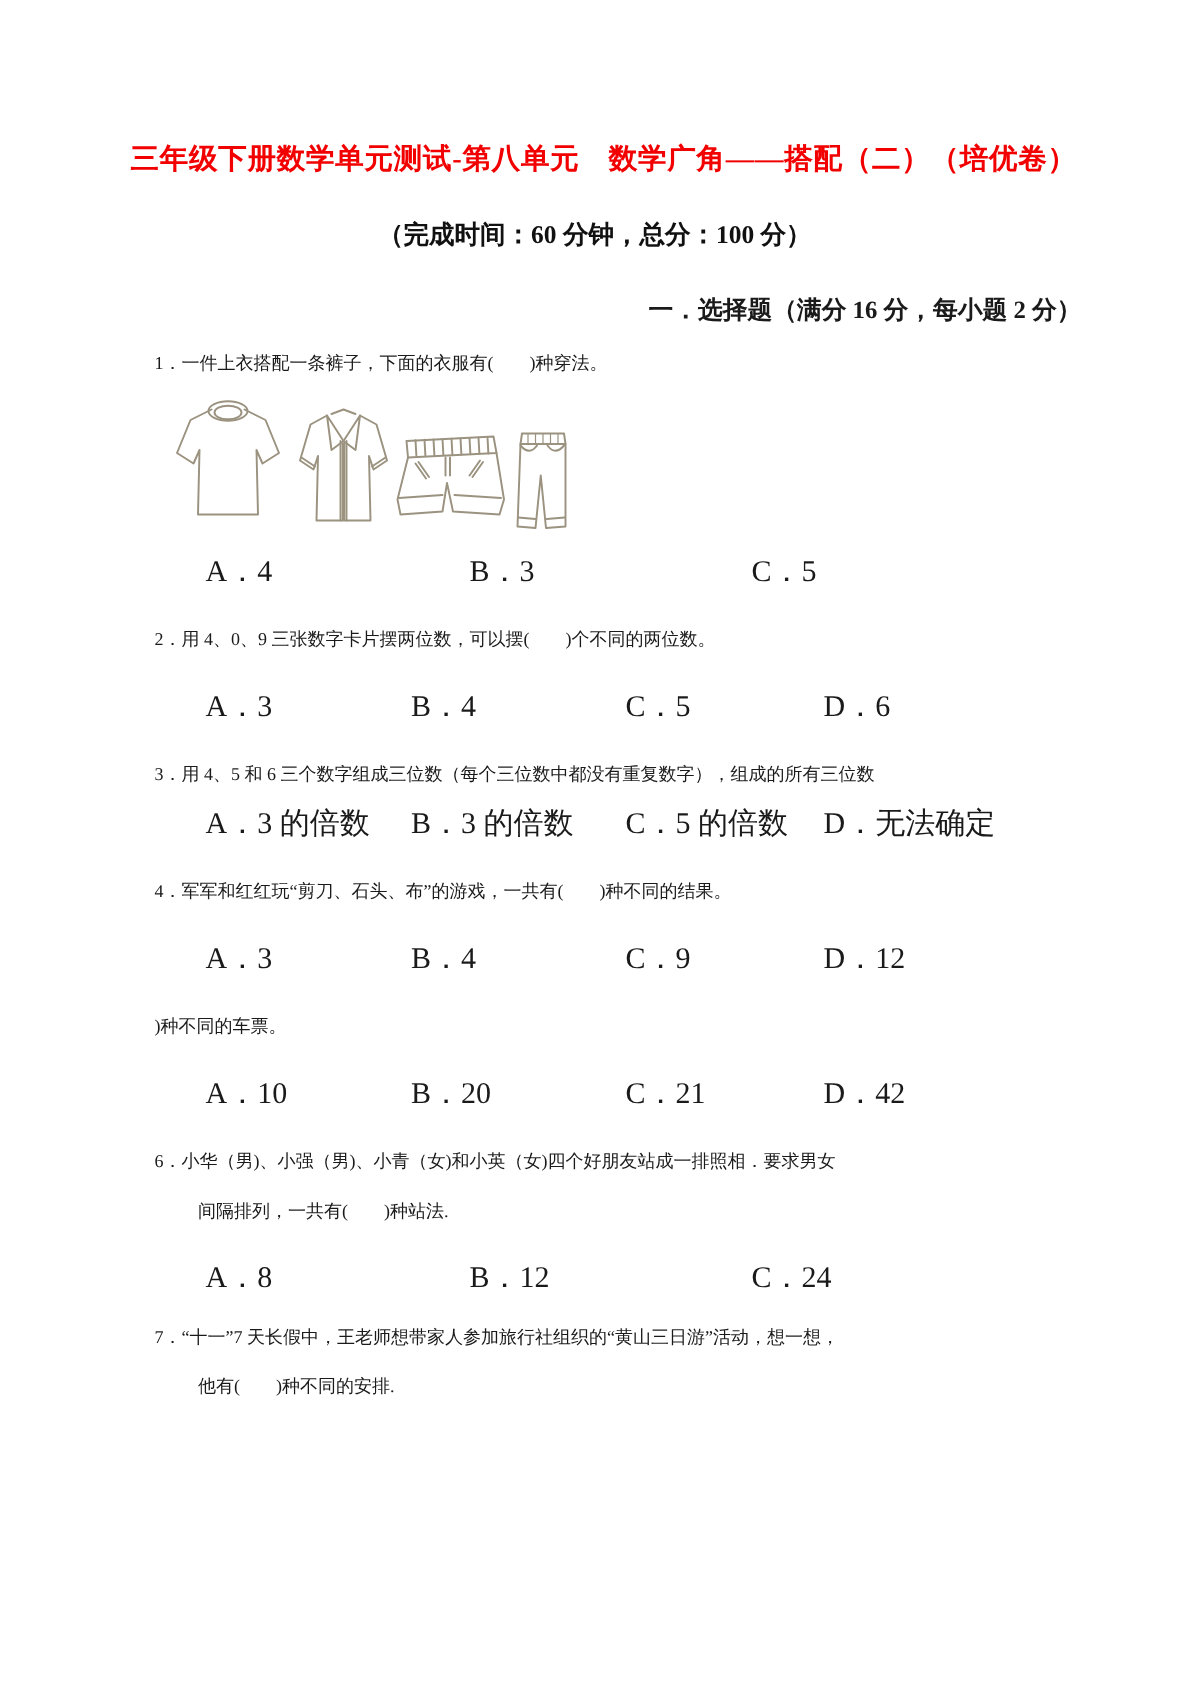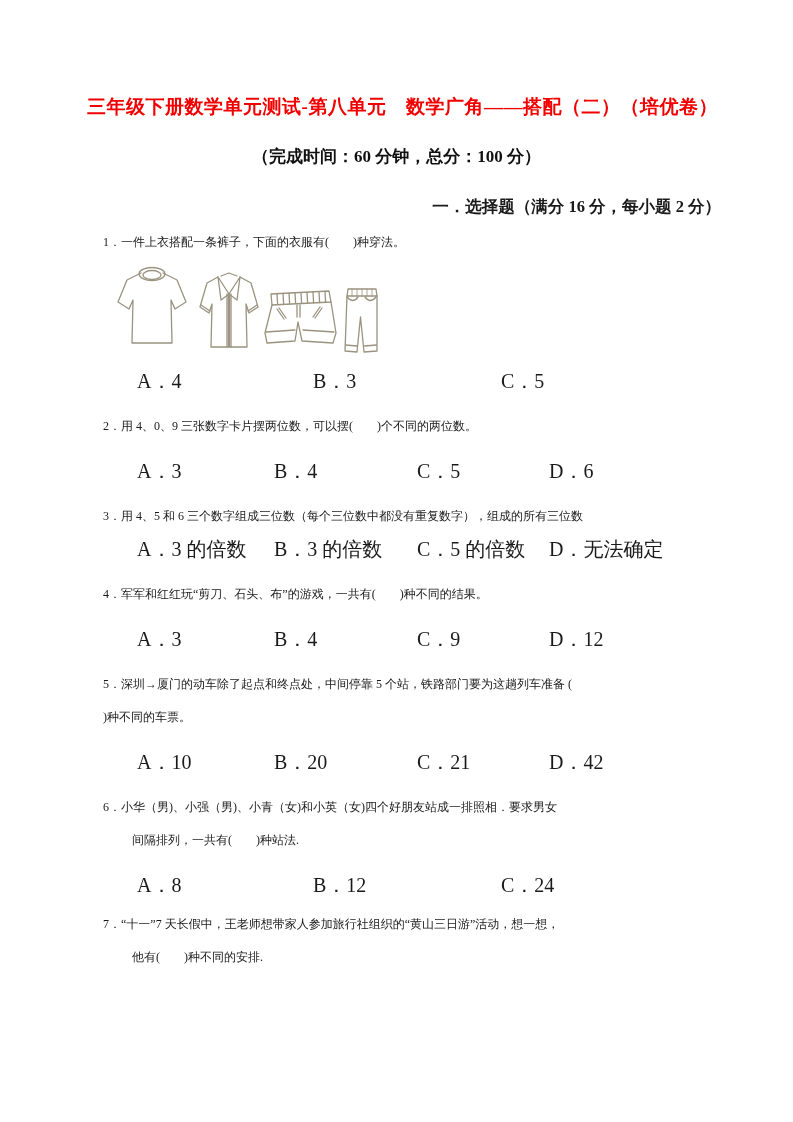--- a/index.html
+++ b/index.html
@@ -136,21 +136,20 @@
     <div class="line gap-block">4．军军和红红玩“剪刀、石头、布”的游戏，一共有(　　)种不同的结果。</div>
     <div class="opt-row col4 gap-block">
       <span>A．3</span>
       <span>B．4</span>
       <span>C．9</span>
       <span>D．12</span>
     </div>
   </div>
 
   <div>
-    <div class="line gap-line">5．深圳→厦门的动车除了起点和终点处，中间停靠 5 个站，铁路部门要为这趟列车准备 (</div>
     <div class="line gap-block">)种不同的车票。</div>
     <div class="opt-row col4 gap-block">
       <span>A．10</span>
       <span>B．20</span>
       <span>C．21</span>
       <span>D．42</span>
     </div>
   </div>
 
   <div>

